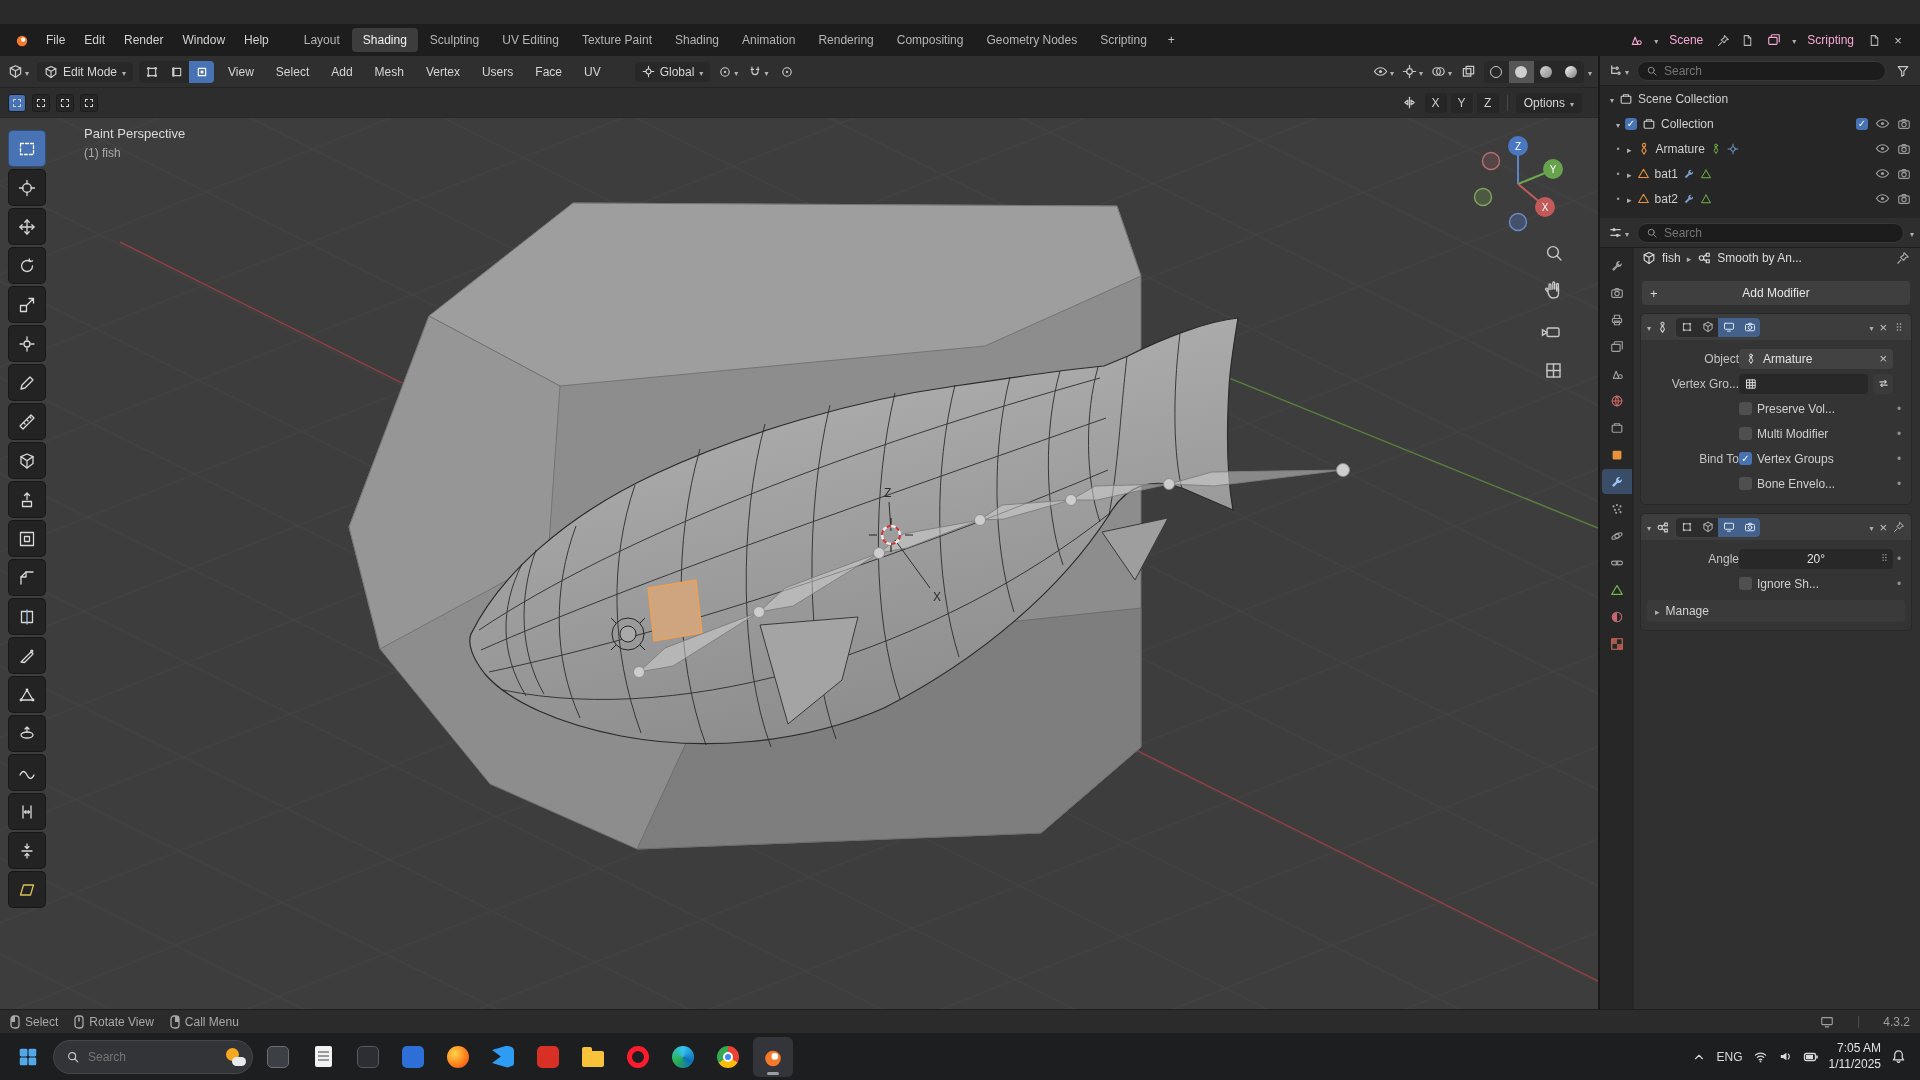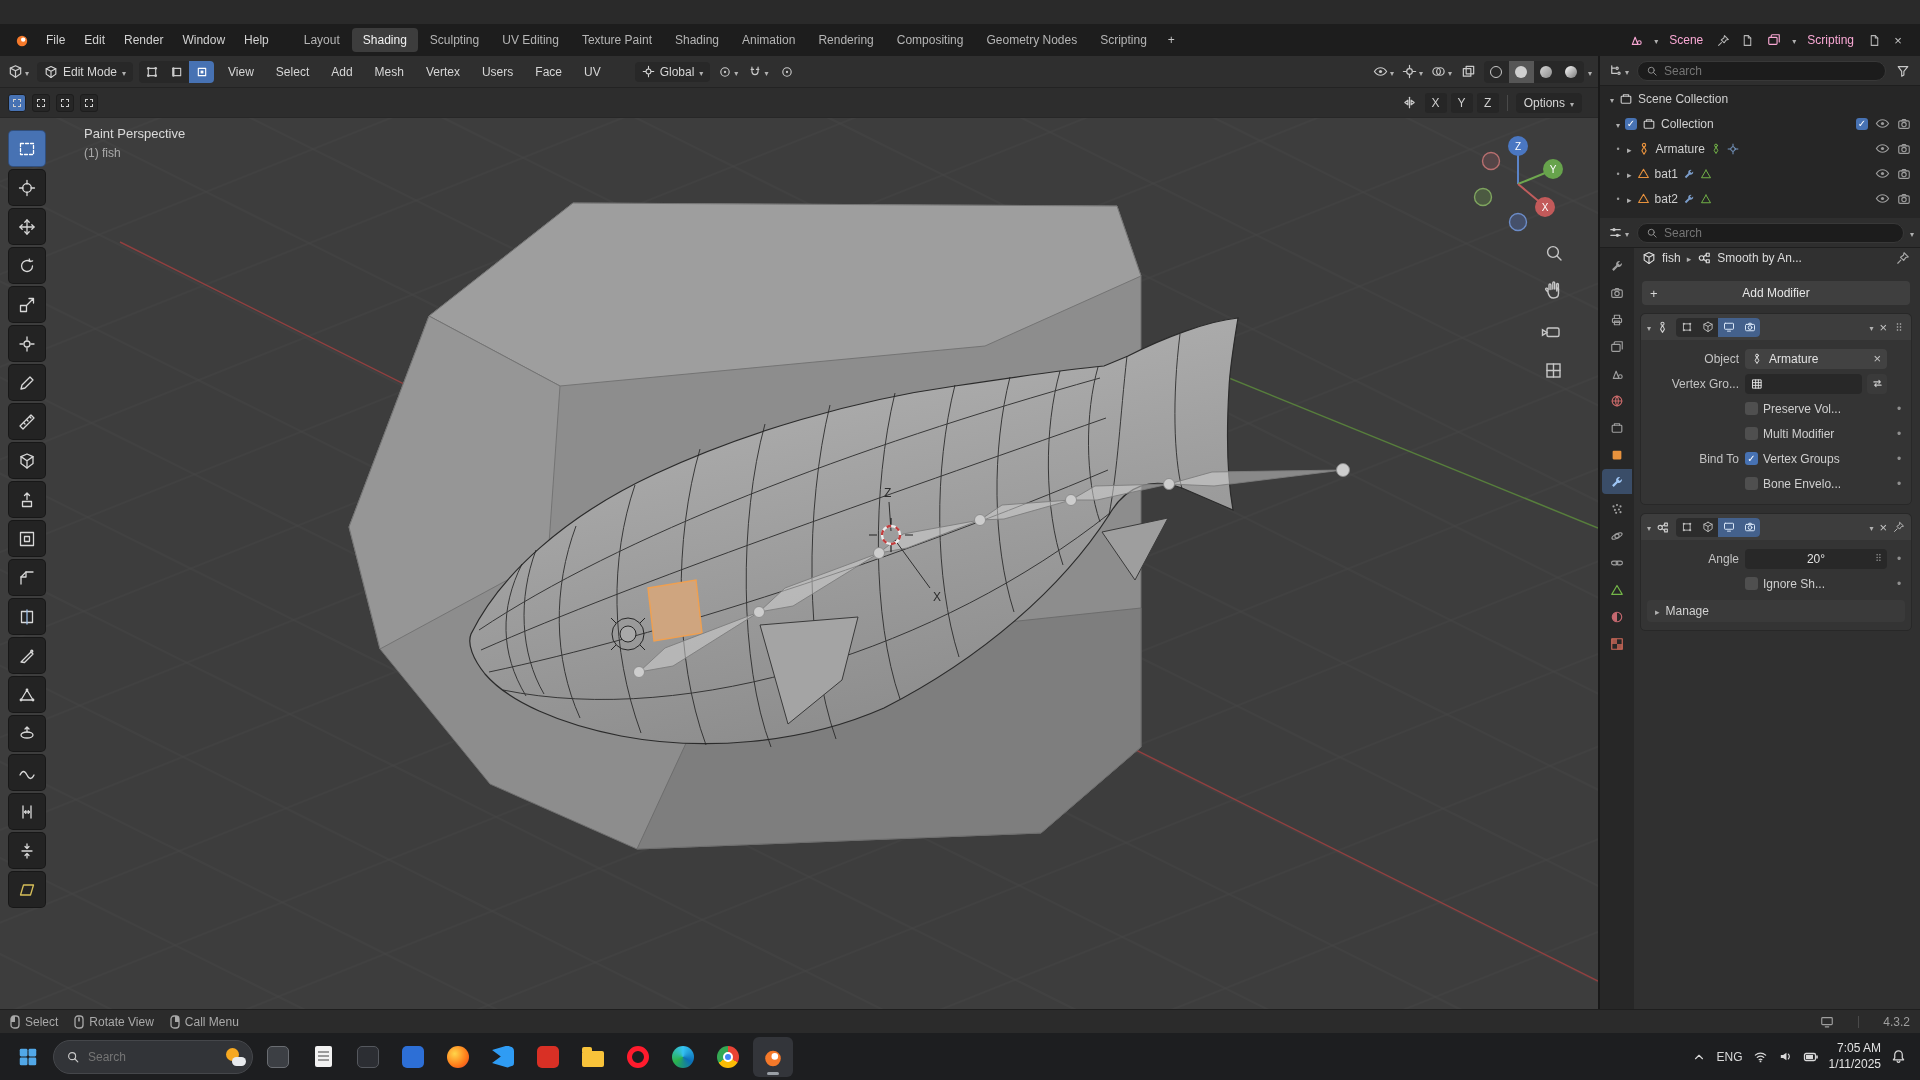--- a/index.html
+++ b/index.html
@@ -87,21 +87,21 @@
 .crumb-pin{margin-left:auto;color:#a8a8a8}
 .add-mod{position:relative;height:24px;background:#3f3f3f;border-radius:4px;display:flex;align-items:center;justify-content:center;color:#e6e6e6;margin:4px 2px 8px}
 .add-mod .plus-glyph{position:absolute;left:8px}
 .mod-panel{background:#343434;border:1px solid #282828;border-radius:5px;margin:0 0 8px}
 .mod-header{height:26px;background:#3d3d3d;border-radius:5px 5px 0 0;display:flex;align-items:center;gap:5px;padding:0 6px;color:#cfcfcf}
 .htg{display:flex;background:#2c2c2c;border-radius:4px;overflow:hidden;margin-left:2px}
 .htg .t{width:21px;height:19px;display:flex;align-items:center;justify-content:center;color:#b8b8b8}
 .htg .t.on{background:#44618c;color:#dce9fa}
 .mh-right{margin-left:auto;display:flex;align-items:center;gap:6px;color:#b8b8b8}
 .mod-body{padding:6px 6px 8px}
-.prow{display:flex;align-items:center;height:25px;gap:6px}
+.prow{display:flex;align-items:center;height:25px;}
 .plabel{width:92px;text-align:right;color:#c3c3c3;flex:none}
 .pvalue{flex:1;display:flex;align-items:center;gap:5px;min-width:0}
 .anim-dot{width:12px;text-align:center;flex:none}
 .field{flex:1;height:20px;background:#282828;border-radius:4px;display:flex;align-items:center;padding:0 6px;gap:6px;color:#e2e2e2;min-width:0}
 .obj-field{background:#424242}
 .obj-field .x-glyph{margin-left:auto}
 .num-field{justify-content:center;position:relative}
 .num-icon{position:absolute;right:3px;top:3px;color:#9a9a9a}
 .sqbtn{width:20px;height:20px;border-radius:4px;background:#3a3a3a;display:flex;align-items:center;justify-content:center;color:#c9c9c9;flex:none}
 .subrow{height:22px;background:#3a3a3a;border-radius:4px;display:flex;align-items:center;gap:6px;padding:0 8px;color:#d2d2d2;margin-top:4px}

